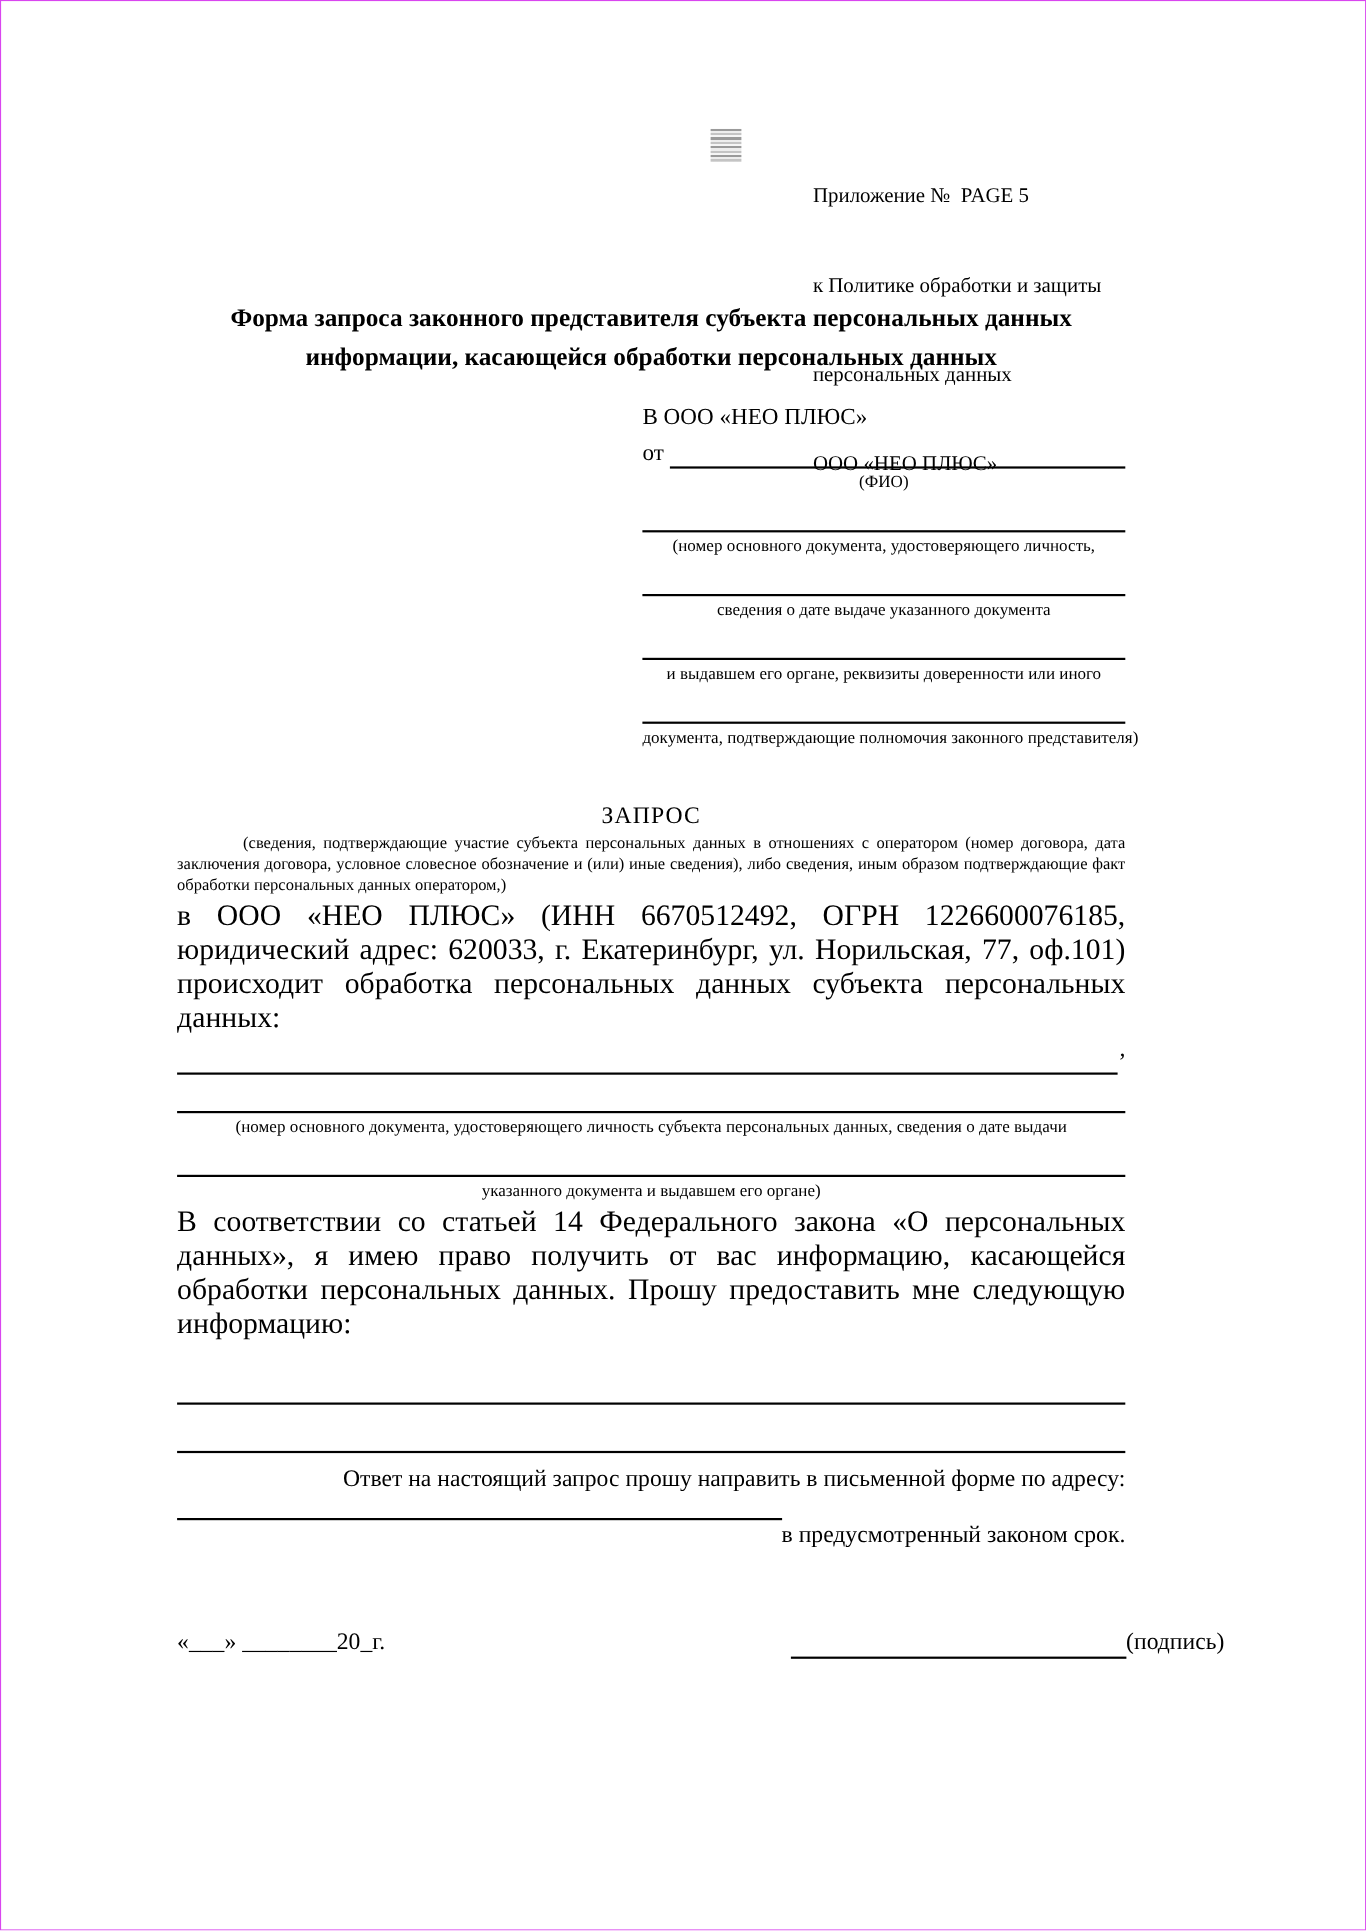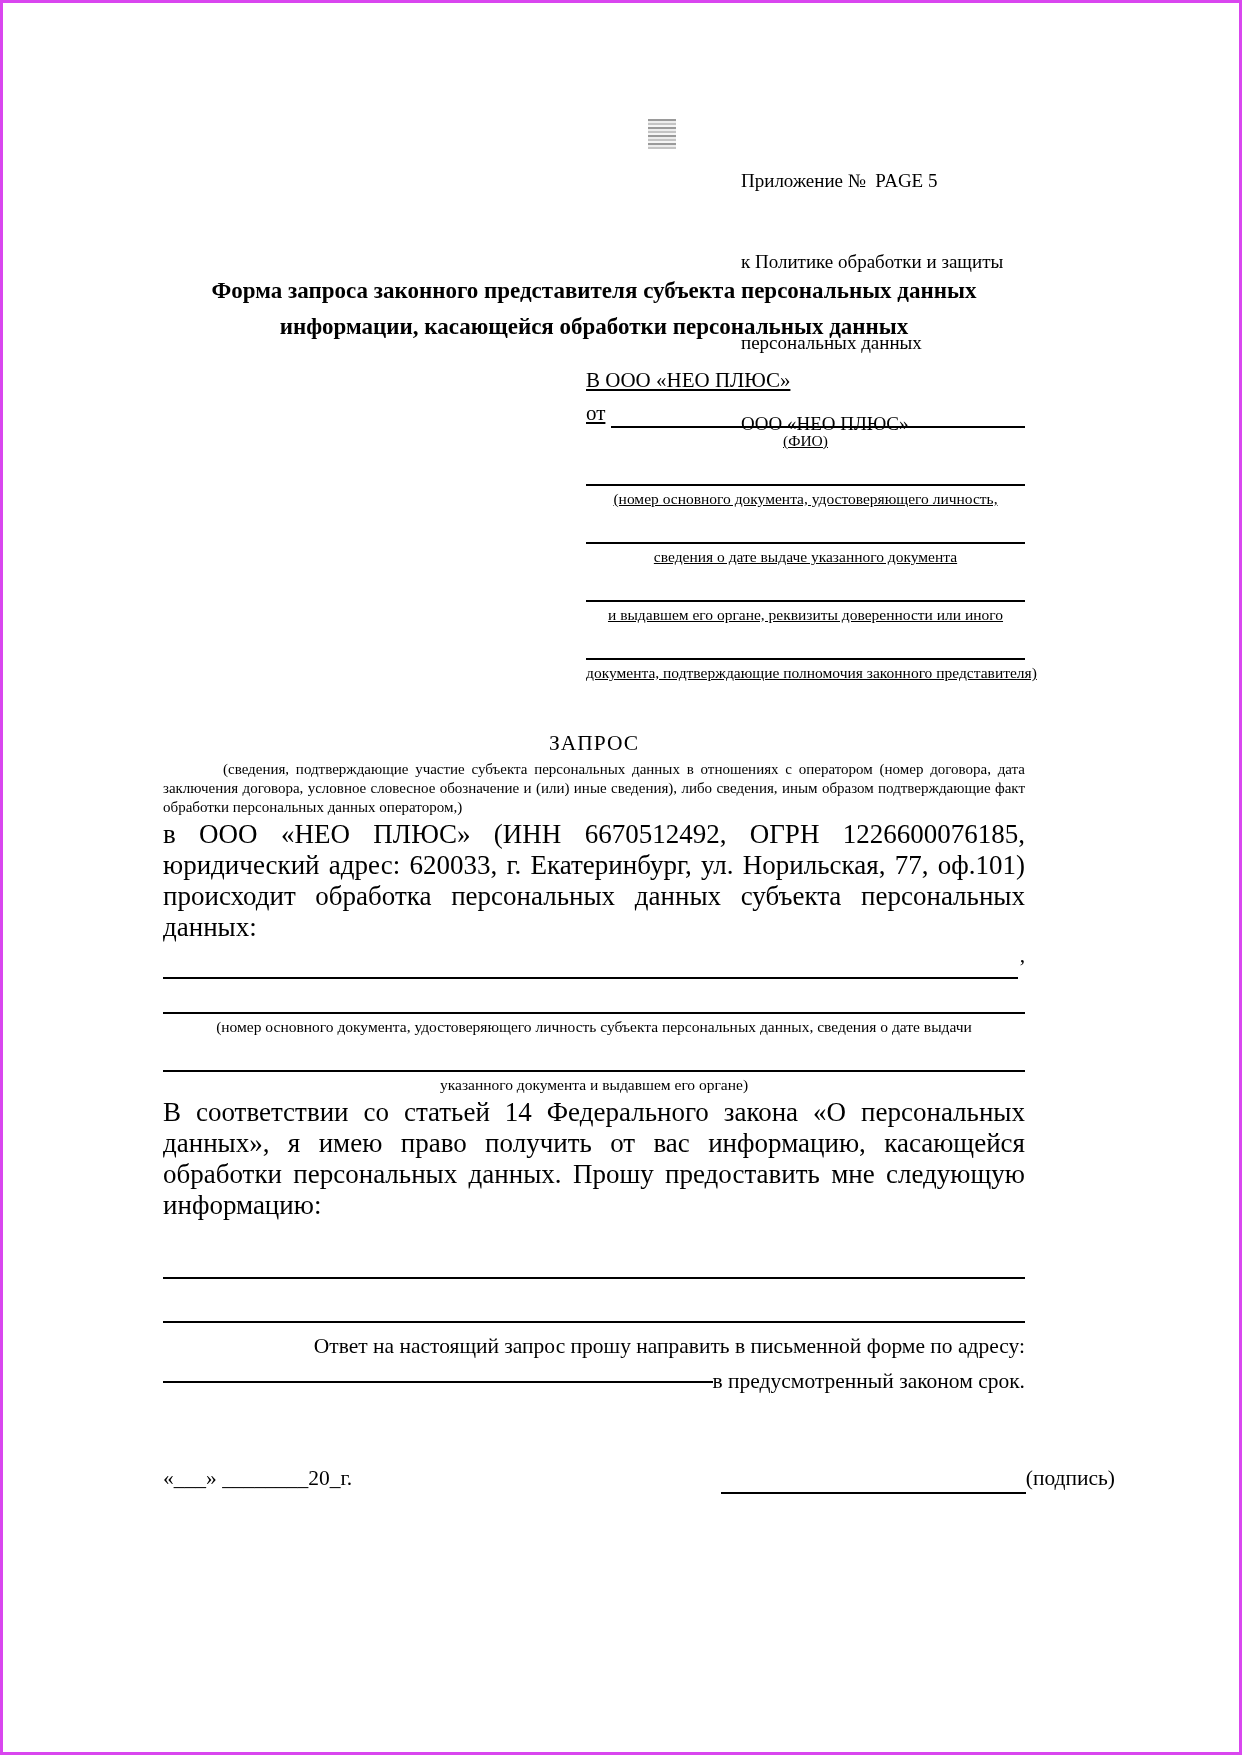--- a/index.html
+++ b/index.html
@@ -1,50 +1,50 @@
 <!DOCTYPE html>
 <html lang="ru"><head>
 <meta charset="utf-8">
 <style>
   html,body { margin:0; padding:0; background:#fff; }
   .page {
     position:relative; width:1242px; height:1755px; background:#ffffff;
     font-family:"Liberation Serif","DejaVu Serif",serif; color:#000;
-    box-sizing:border-box; border:3px solid #d946ef; overflow:hidden;
+    box-sizing:border-box; border:1px solid #d946ef; overflow:hidden;
   }
   
   .top-artifact {
     position:absolute; left:645px; top:116px; width:28px; height:30px;
     background:repeating-linear-gradient(180deg,#9a9a9a 0 2px,#ededed 2px 4px,#c4c4c4 4px 6px,#f5f5f5 6px 8px);
   }
   .ref-block {
     position:absolute; left:738px; top:110px; width:300px;
     font-size:19px; line-height:27px; white-space:pre-wrap;
   }
   .doc { position:absolute; left:160px; top:0; width:862px; }
   .title { margin-top:270px; text-align:center; font-weight:bold; font-size:23px; line-height:36px; }
-  .addressee { margin-left:423px; margin-top:20px; width:439px;text-decoration:underline; }
+  .addressee { margin-left:423px; margin-top:20px; width:439px; }
   .addr-to { font-size:21px; line-height:30px; }
   .from-row { display:flex; align-items:stretch; font-size:21px; line-height:30px; margin-top:3px; }
   .fill { flex:1 1 auto; border-bottom:2px solid #000; margin-left:6px; }
   .cap { font-size:15.5px; line-height:20px; text-align:center; padding-top:3px; }
   .cap.wide { white-space:nowrap; }
   .blank { height:33px; border-bottom:2px solid #000; }
   .zapros { margin-top:46px; text-align:center; font-size:21.5px; line-height:28px; letter-spacing:1px; }
   .intro-row { display:flex; align-items:stretch; font-size:21.5px; line-height:31px; margin-top:8px; }
   .intro-row .lbl { margin-left:64px; white-space:nowrap; }
   .fineprint { font-size:15px; line-height:19px; text-align:justify; text-indent:60px; margin-top:3px; }
   .bodypar { font-size:27px; line-height:31px; text-align:justify; margin-top:2px; }
   .line-comma { display:flex; align-items:stretch; height:36px; font-size:21.5px; }
   .line-comma .fill { margin-left:0; margin-right:2px; }
   .full { width:100%; }
   .g1 { margin-top:14px; }
   .g2 { height:42px; }
   .answer-line { margin-top:8px; font-size:21.5px; line-height:31px; text-align:right; }
-  .answer-row { display:flex; align-items:center; font-size:21.5px; line-height:31px; margin-top:4px; }
+  .answer-row { display:flex; align-items:flex-start; font-size:21.5px; line-height:31px; margin-top:20px; }
   .answer-row .fill { margin-left:0; margin-right:0; }
   .answer-row .tail { white-space:nowrap; }
   .footer-row { display:flex; align-items:stretch; font-size:21.5px; line-height:31px; margin-top:66px; margin-right:-90px; }
   .footer-row .spacer { flex:1 1 auto; }
   .footer-row .sig { width:305px; border-bottom:2px solid #000; }
   .footer-row .sigcap { white-space:nowrap; }
 </style>
 </head>
 <body>
 

